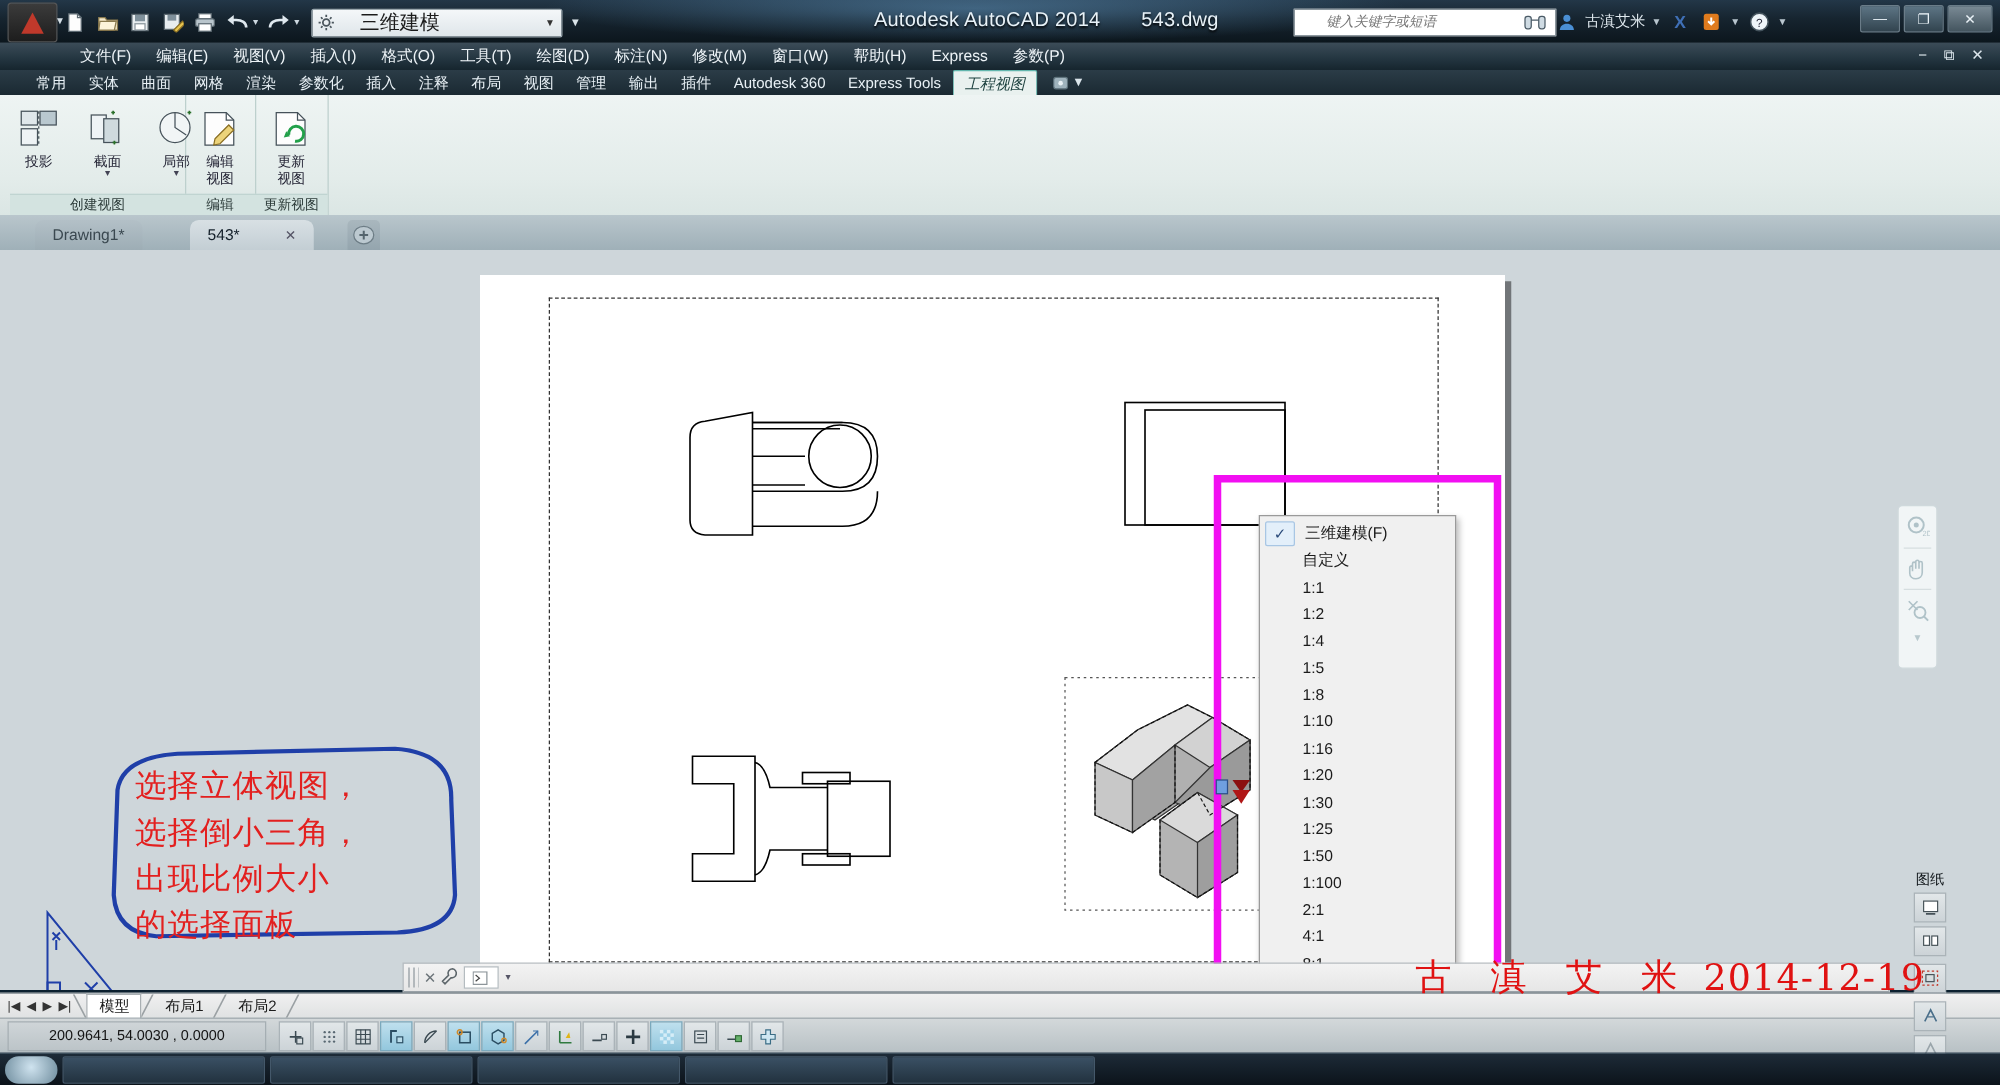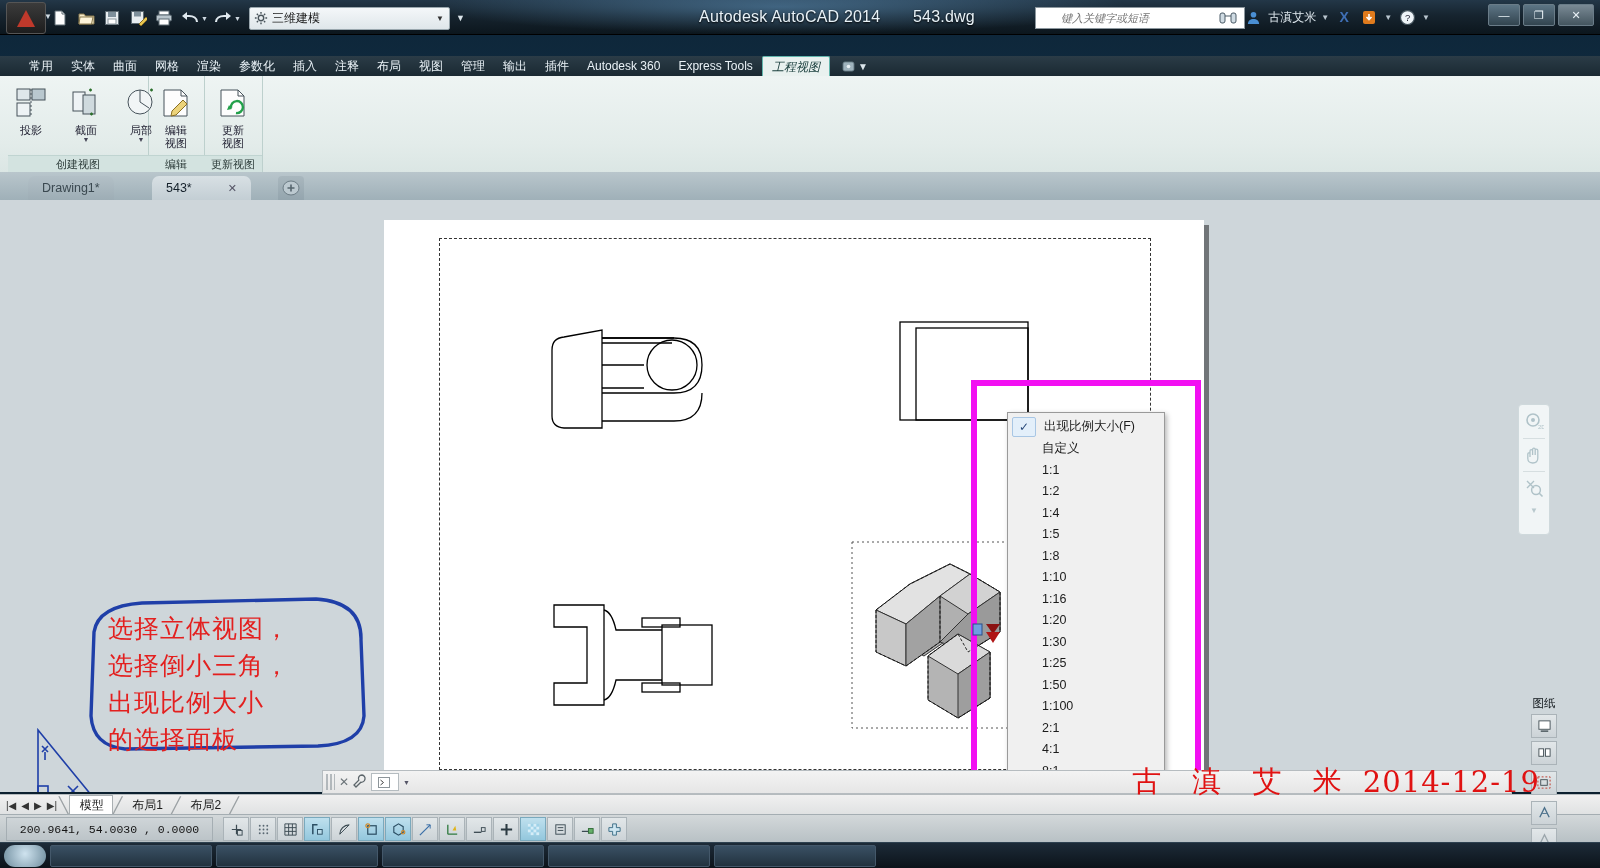--- a/index.html
+++ b/index.html
@@ -18,21 +18,21 @@
   .tb-title{position:absolute;left:0;top:8px;width:1600px;text-align:center;color:#e8f2f8;font-size:16px;
     letter-spacing:.2px;text-shadow:0 1px 2px #000;padding-left:37px;}
   .tb-title span{margin:0 14px;}
 
   
   .qat{position:absolute;left:48px;top:6px;height:24px;display:flex;align-items:center;gap:2px;}
   .qbtn{width:24px;height:22px;display:flex;align-items:center;justify-content:center;border-radius:2px;cursor:pointer;}
   .tiny-arrow{font-size:7px;color:#cdd8e0;margin-left:-3px;margin-right:1px;}
   .wsbox{height:21px;width:195px;background:linear-gradient(180deg,#f4f7f9,#dfe6ea);border:1px solid #9aa7ae;border-radius:2px;
     display:flex;align-items:center;padding-left:4px;margin-left:5px;position:relative;}
-  .wsbox .wslabel{font-size:12px;color:#1b1b1b;margin-left:4px;}
+  .wsbox .wslabel{font-size:16px;color:#1b1b1b;margin-left:20px;}
   .wsbox .wscaret{position:absolute;right:5px;font-size:8px;color:#333;}
   .qdrop{font-size:9px;color:#dbe4ea;margin-left:4px;}
 
   
   .applogo{position:absolute;left:6px;top:2px;width:38px;height:30px;
     background:linear-gradient(180deg,#3b3b3b,#1d1d1d);border:1px solid #555;border-radius:3px;
     display:flex;align-items:center;justify-content:center;cursor:pointer;}
   .logo-a{width:0;height:0;border-left:9px solid transparent;border-right:9px solid transparent;border-bottom:17px solid #c0392b;}
   .logodrop{position:absolute;left:44px;top:12px;font-size:8px;color:#d3dde4;}
 
@@ -140,21 +140,21 @@
   .ltnav span{font-size:10px;color:#333;padding:0 2px;cursor:pointer;}
   .ltab{font-size:12px;color:#1b1b1b;padding:1px 8px 1px 10px;cursor:pointer;position:relative;}
   .ltab.active{background:#fff;border:1px solid #a9afb2;border-bottom:0;}
   .ltab-sep{color:#9aa0a3;}
 
   
   .statusbar{position:absolute;left:0;top:814px;width:1600px;height:28px;
     background:linear-gradient(180deg,#d3d8da,#b7c0c4);border-top:1px solid #a4adb2;display:flex;align-items:center;}
   .coords{width:205px;height:22px;margin-left:6px;background:linear-gradient(180deg,#cfd5d8,#bcc4c8);
     border:1px solid #a5aeb3;display:flex;align-items:center;justify-content:center;font-size:11.5px;
-    color:#141414;font-family:Liberation Mono, monospace;}
+    color:#141414;font-family:Liberation Sans, sans-serif;}
   .sbtns{display:flex;align-items:center;margin-left:10px;gap:1px;}
   .sbtn{width:24px;height:22px;border:1px solid #aab3b8;background:linear-gradient(180deg,#e2e7e9,#ccd3d7);
     display:flex;align-items:center;justify-content:center;cursor:pointer;}
   .sbtn.on{background:linear-gradient(180deg,#bfe0ee,#93c7dd);border-color:#7aa9bd;}
   .sright{position:absolute;right:4px;display:flex;align-items:center;gap:3px;flex-direction:column;}
   .sright .lbl{font-size:11.5px;color:#10161a;padding:0 5px;}
   .wm-url{font-size:12.5px;color:#e01010;font-family:"DejaVu Serif",serif;letter-spacing:.5px;}
 
   
   .watermark{position:absolute;right:60px;top:762px;display:flex;align-items:center;gap:10px;color:#e01212;
@@ -287,20 +287,36 @@
       <span style="font-size:8px;color:#b9c6cf">▼</span>
     </div>
 
     <div class="winbtns">
       <div class="winbtn">—</div>
       <div class="winbtn">❐</div>
       <div class="winbtn close">✕</div>
     </div>
   </div>
 
+  <div class="menubar">
+    <div class="menuitem">文件(F)</div>
+    <div class="menuitem">编辑(E)</div>
+    <div class="menuitem">视图(V)</div>
+    <div class="menuitem">插入(I)</div>
+    <div class="menuitem">格式(O)</div>
+    <div class="menuitem">工具(T)</div>
+    <div class="menuitem">绘图(D)</div>
+    <div class="menuitem">标注(N)</div>
+    <div class="menuitem">修改(M)</div>
+    <div class="menuitem">窗口(W)</div>
+    <div class="menuitem">帮助(H)</div>
+    <div class="menuitem">Express</div>
+    <div class="menuitem">参数(P)</div>
+    <div class="mdi-btns">− ⧉ ✕</div>
+  </div>
 
   <div class="ribtabs">
     <div class="ribtab">常用</div>
     <div class="ribtab">实体</div>
     <div class="ribtab">曲面</div>
     <div class="ribtab">网格</div>
     <div class="ribtab">渲染</div>
     <div class="ribtab">参数化</div>
     <div class="ribtab">插入</div>
     <div class="ribtab">注释</div>
@@ -518,21 +534,21 @@
             </svg>
         </div>
         <div class="navbtn" style="height:12px;font-size:8px;color:#8aa4ad;">▼</div>
       </div>
 
       <div class="magenta-box"></div>
 
       <div class="dropdown">
         <div class="dd-item">
           <span class="dd-check on">✓</span>
-          <span class="dd-label">出现比例大小(F)</span>
+          <span class="dd-label">三维建模(F)</span>
         </div>
         <div class="dd-item">
           <span class="dd-check"></span>
           <span class="dd-label">自定义</span>
         </div>
         <div class="dd-item">
           <span class="dd-check"></span>
           <span class="dd-label">1:1</span>
         </div>
         <div class="dd-item">

